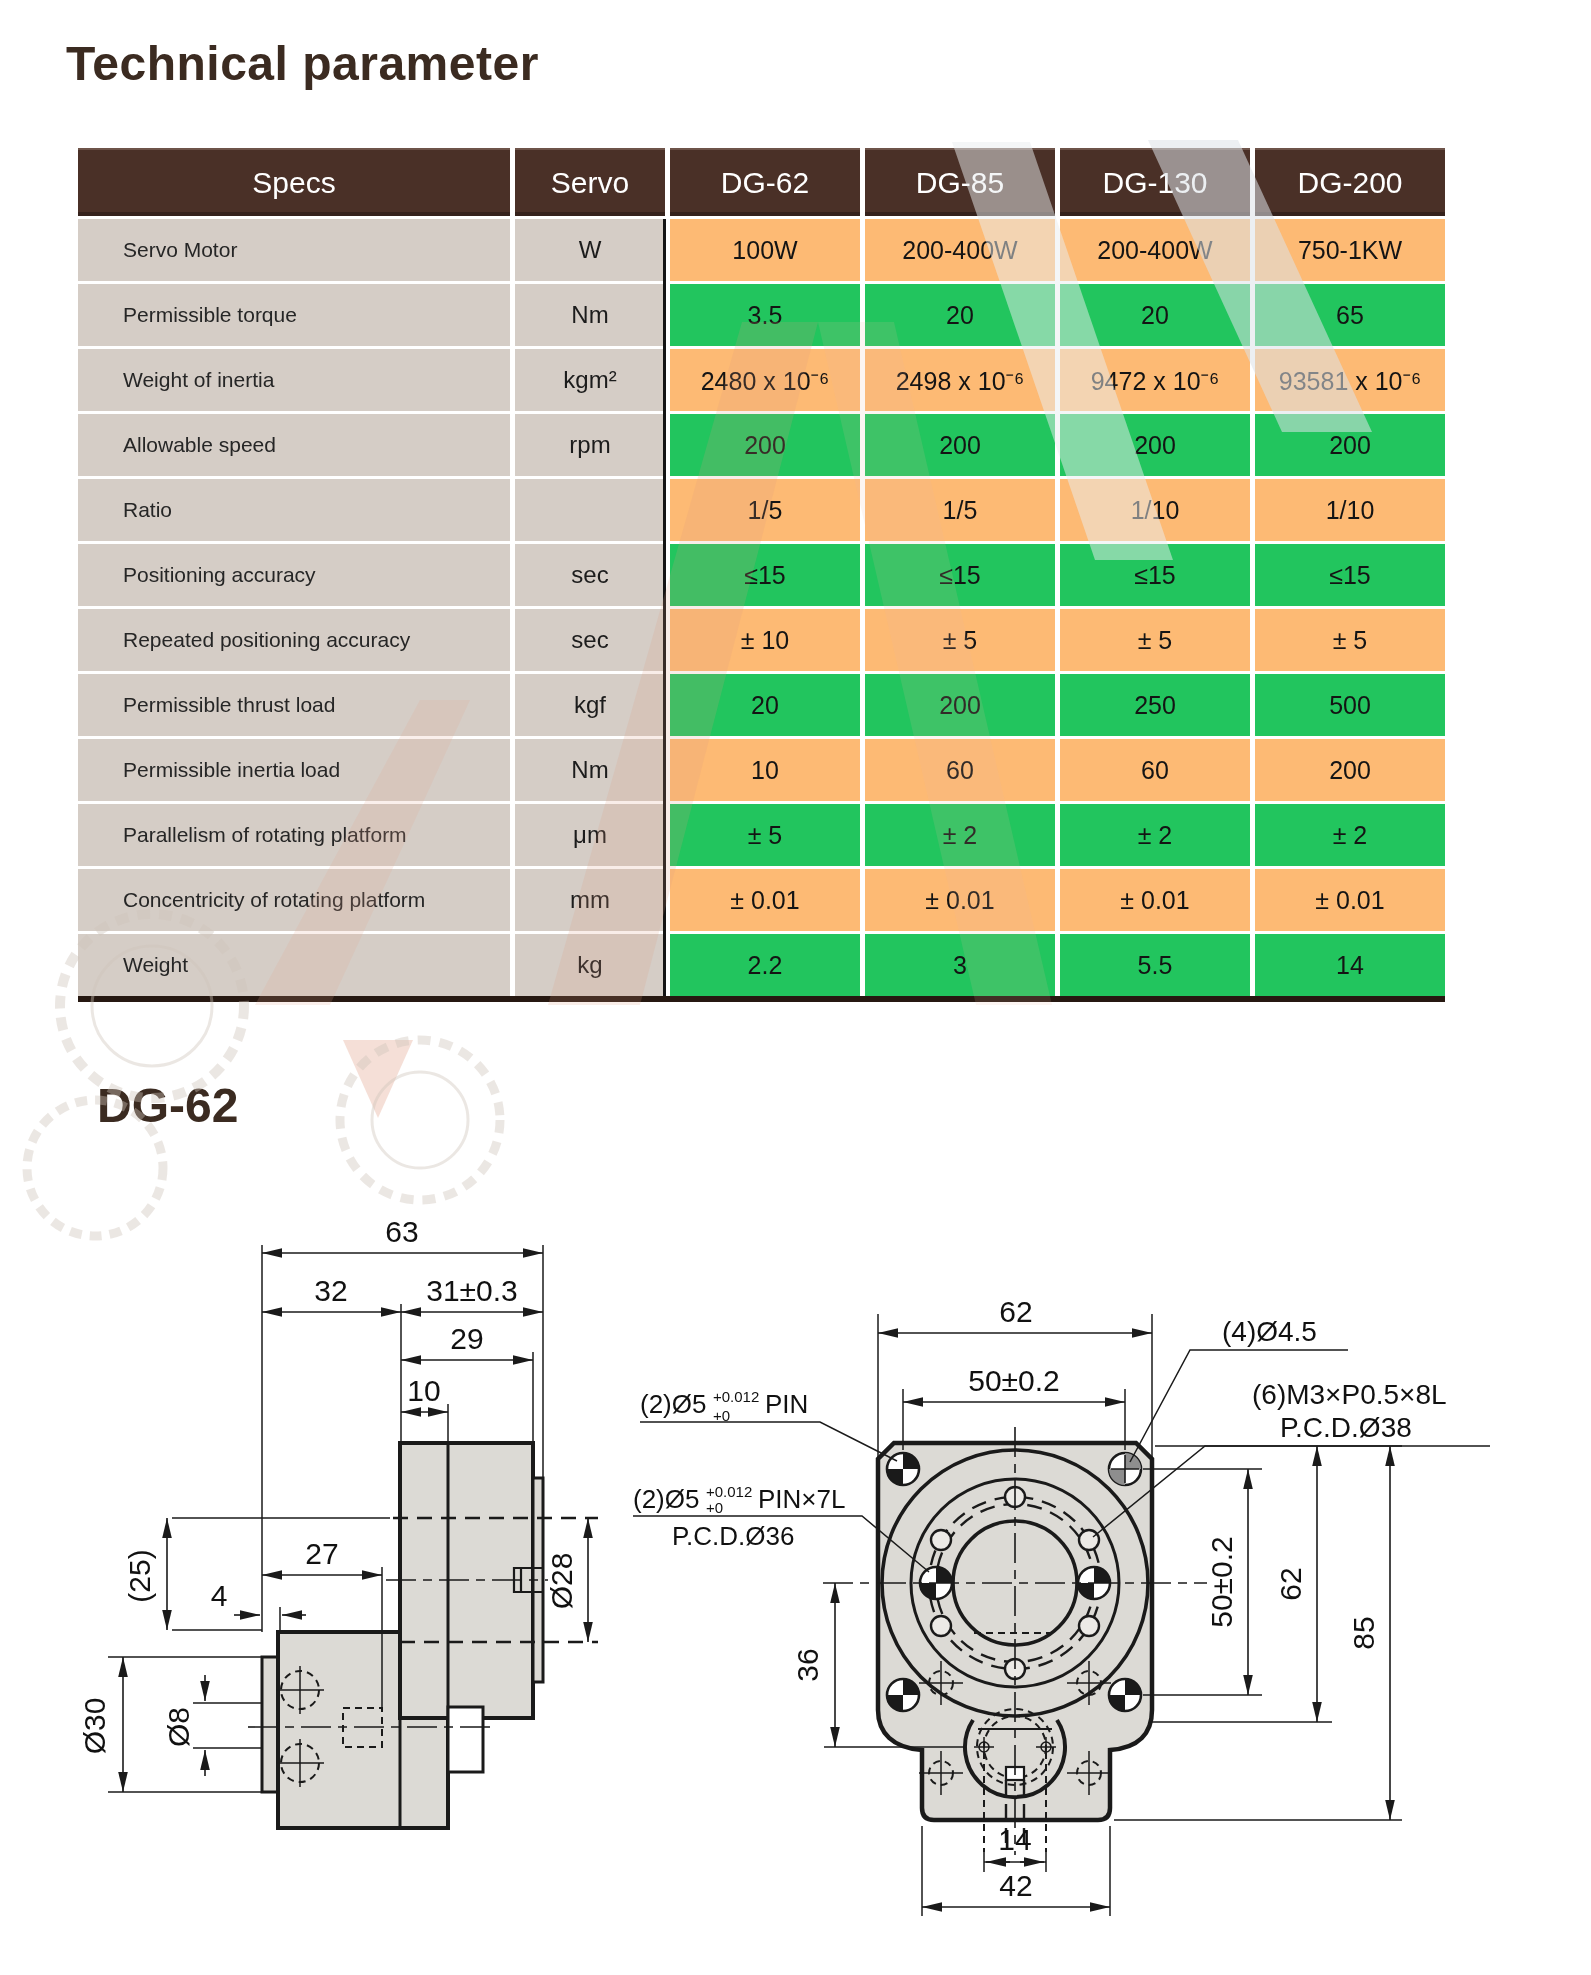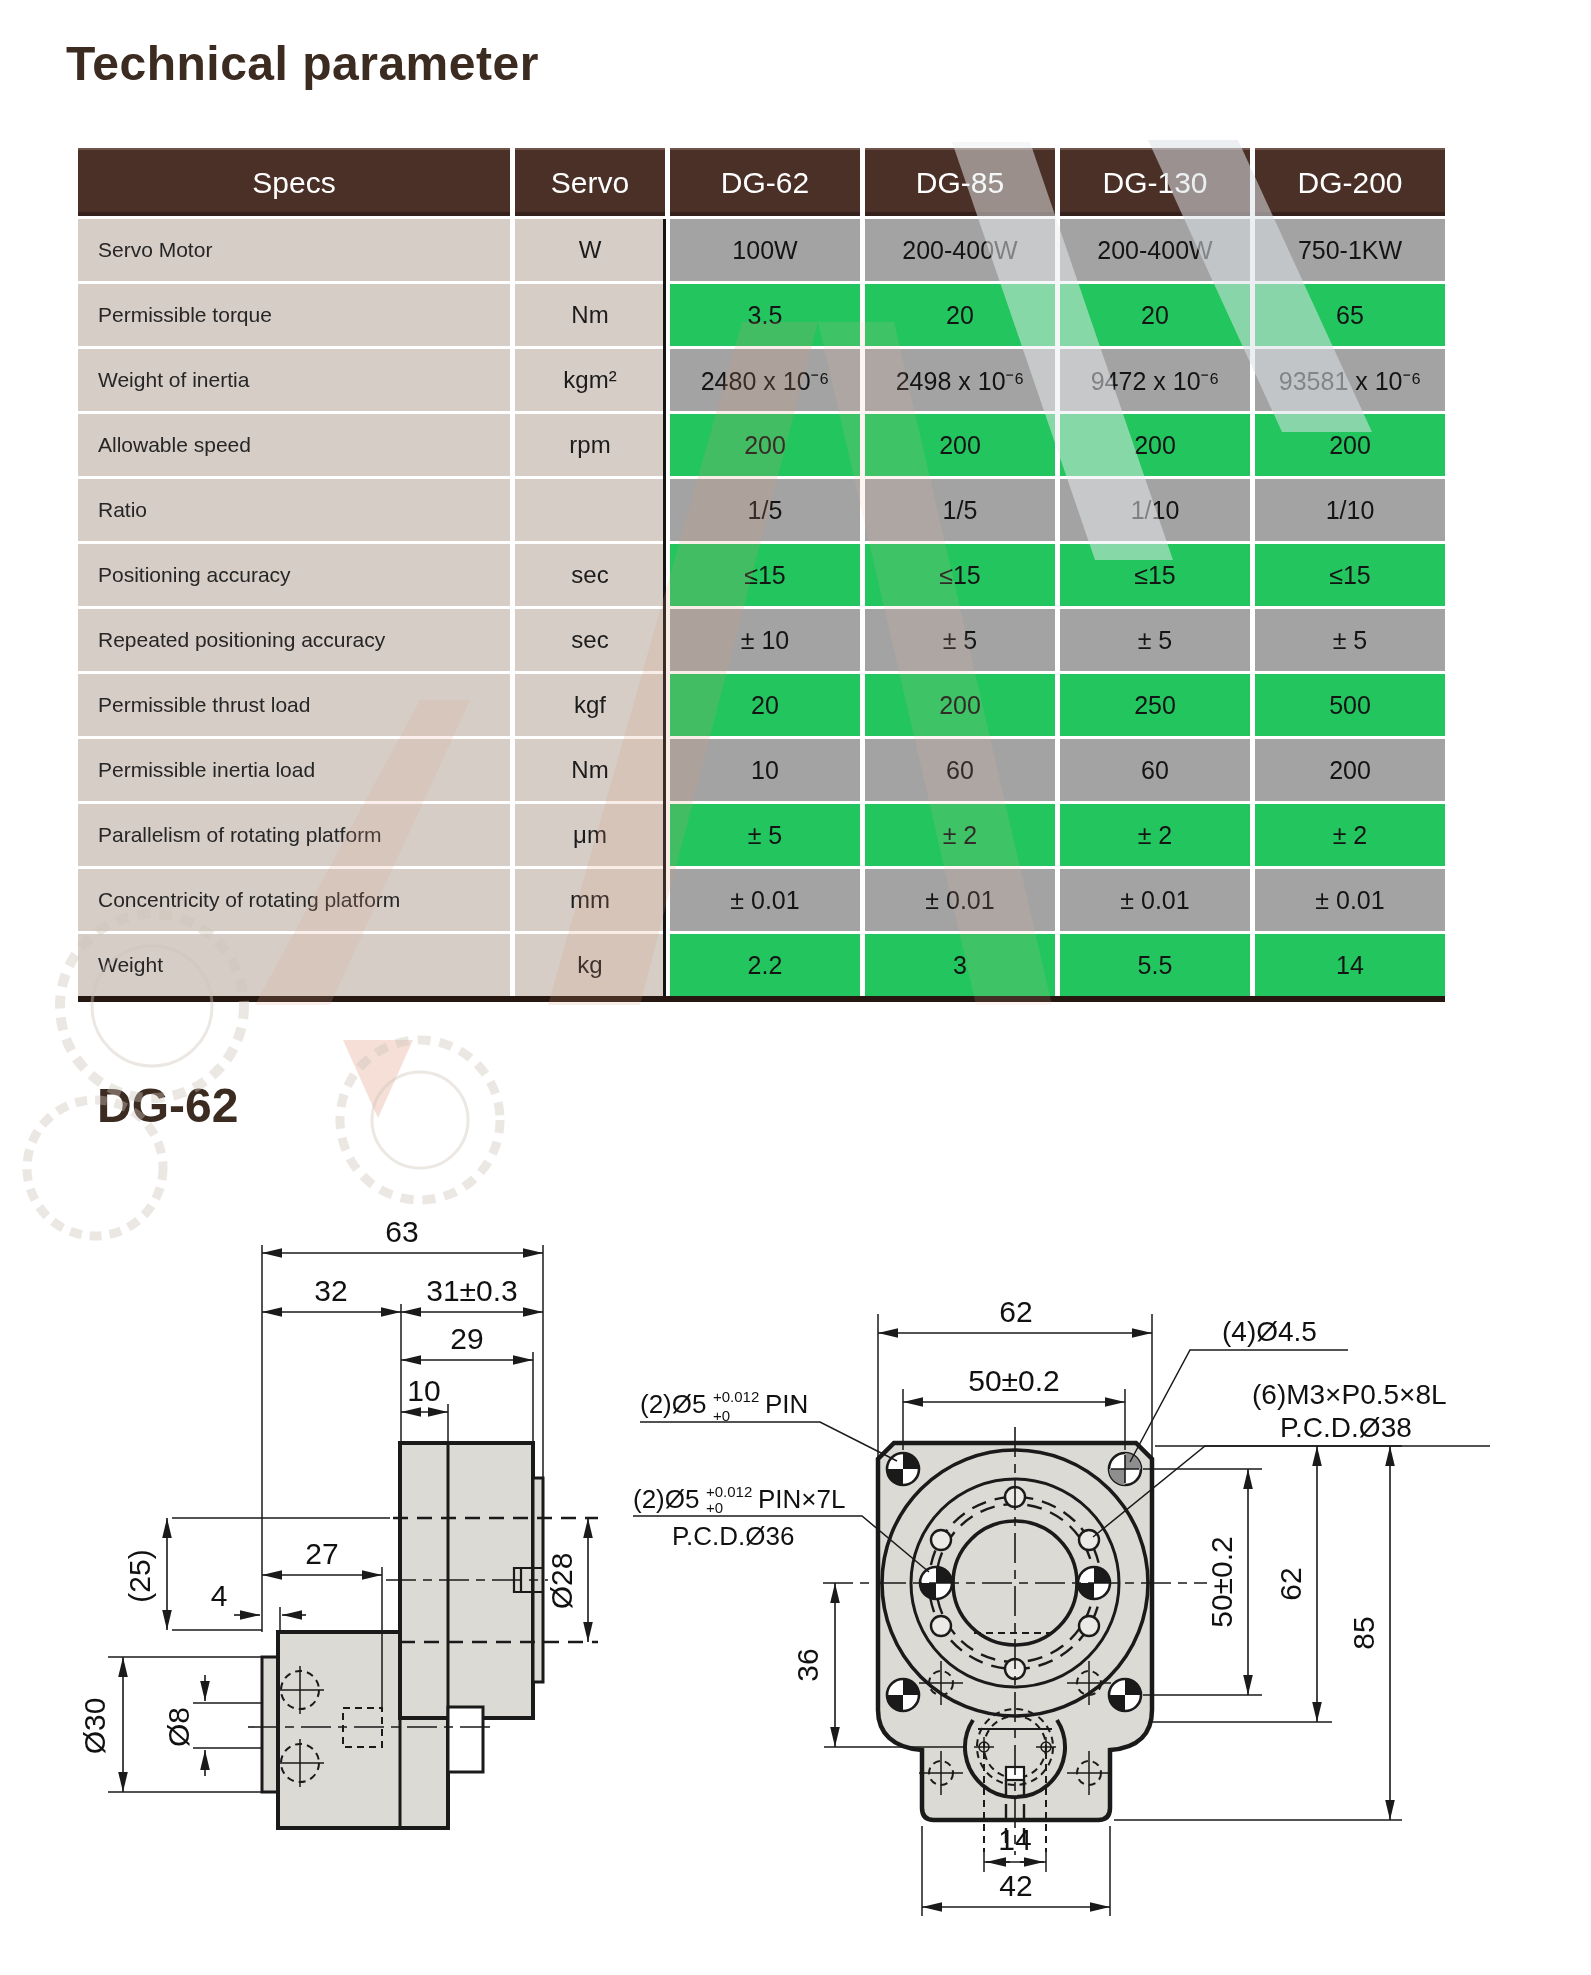--- a/index.html
+++ b/index.html
@@ -8,24 +8,24 @@
   .page-title{position:absolute;left:66px;top:36px;font-size:48px;font-weight:700;color:#3b2b21;letter-spacing:.5px;}
   .section-title{position:absolute;left:97px;top:1078px;font-size:48px;font-weight:700;color:#3b2b21;}
 
   
   .spec-table{position:absolute;left:66px;top:148px;width:1367px;height:856px;z-index:2;margin-left:12px;}
   .grid{display:grid;grid-template-columns:432px 150px 190px 190px 190px 190px;
         grid-template-rows:68px;grid-auto-rows:62px;gap:3px 5px;}
   .cell{display:flex;align-items:center;justify-content:center;}
   .hcell{background:#4a3027;color:#fff;font-size:30px;border-top:2px solid #6e544a;
          box-shadow:inset 0 -4px 0 rgba(0,0,0,.28);}
-  .cell.spec{justify-content:flex-start;padding-left:20px;background:#d5cdc6;font-size:21px;color:#262626;}
+  .cell.spec{justify-content:flex-start;padding-left:45px;background:#d5cdc6;font-size:21px;color:#262626;}
   .cell.unit{background:#d5cdc6;font-size:24px;color:#1c1c1c;}
   .cell.val{font-size:25px;color:#141414;}
-  .cell.g{background:#a3a3a3;}
+  .cell.g{background:#fdba74;}
   .cell.w{background:#22c55e;}
   .tbl-vline{position:absolute;left:585px;top:71px;width:3px;height:777px;background:#141414;}
   .tbl-bottom{position:absolute;left:0;top:848px;width:1367px;height:6px;background:#261811;}
 
   
   .drawing{position:absolute;z-index:2;}
   .part{fill:#dcdad5;stroke:#1a1a1a;stroke-width:4;}
   .part3{fill:#dcdad5;stroke:#1a1a1a;stroke-width:3;}
   .plate{fill:#dcdad5;stroke:#1a1a1a;stroke-width:4.5;}
   .circ{fill:none;stroke:#1a1a1a;stroke-width:3.6;}

